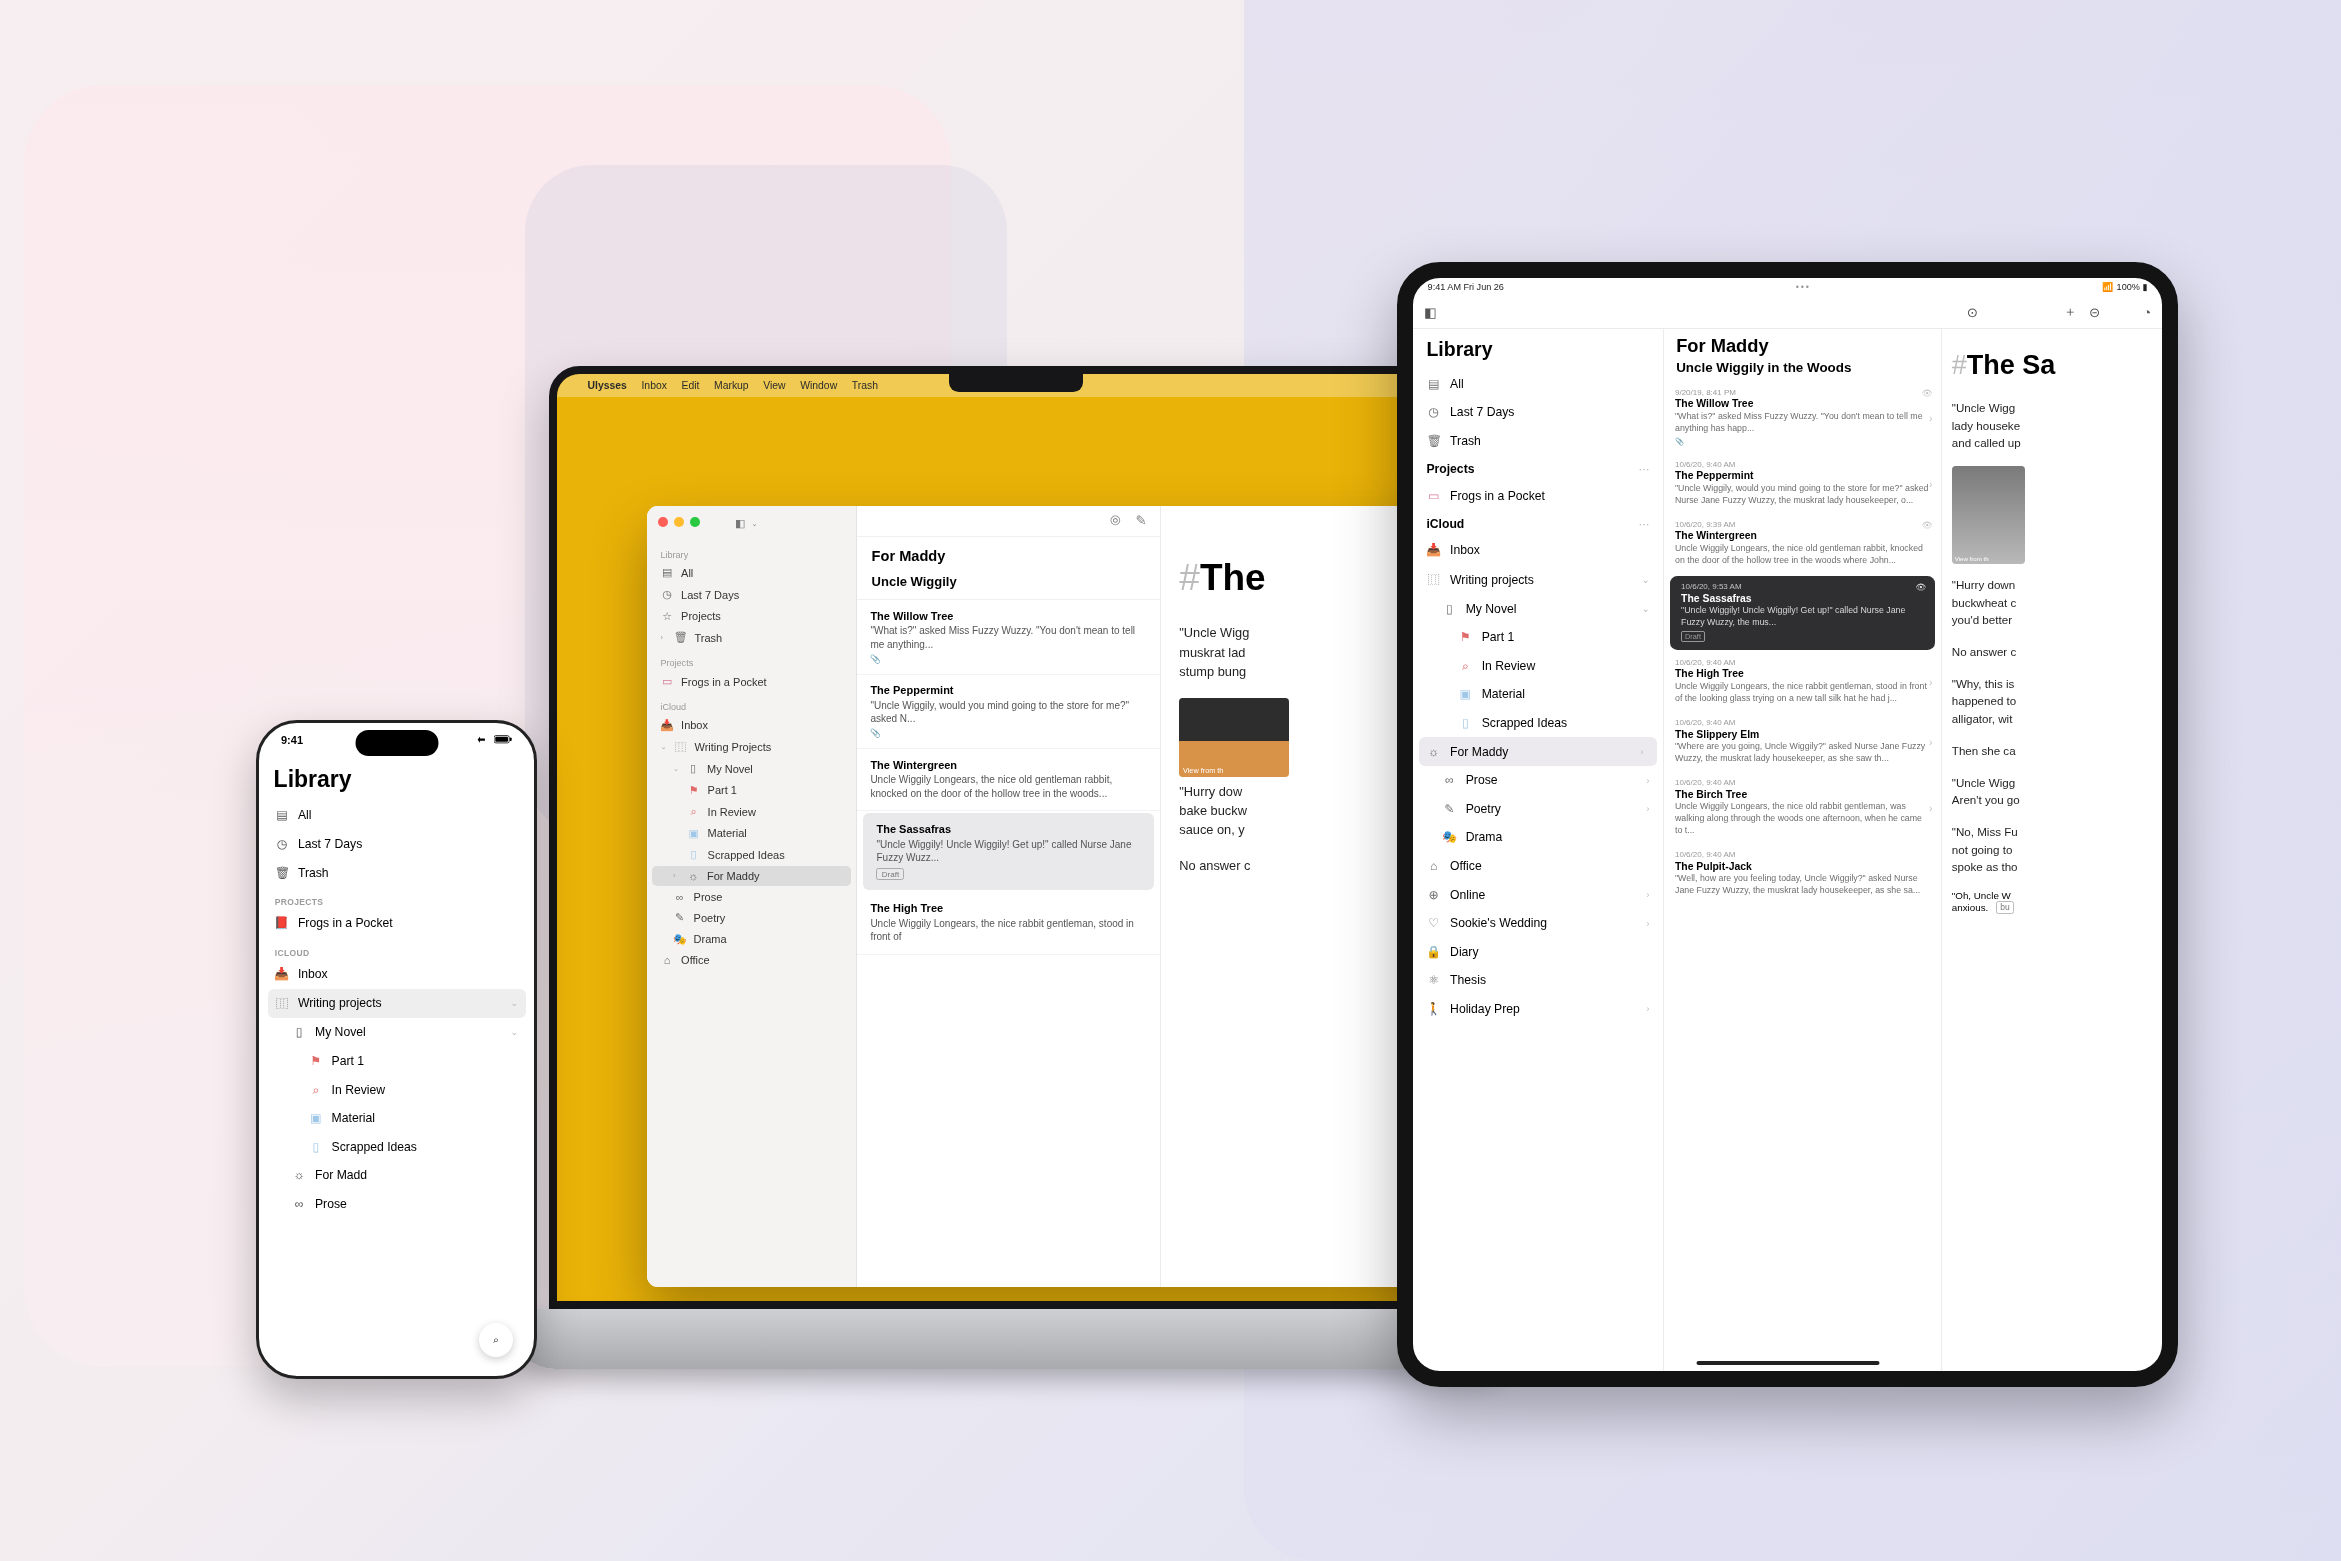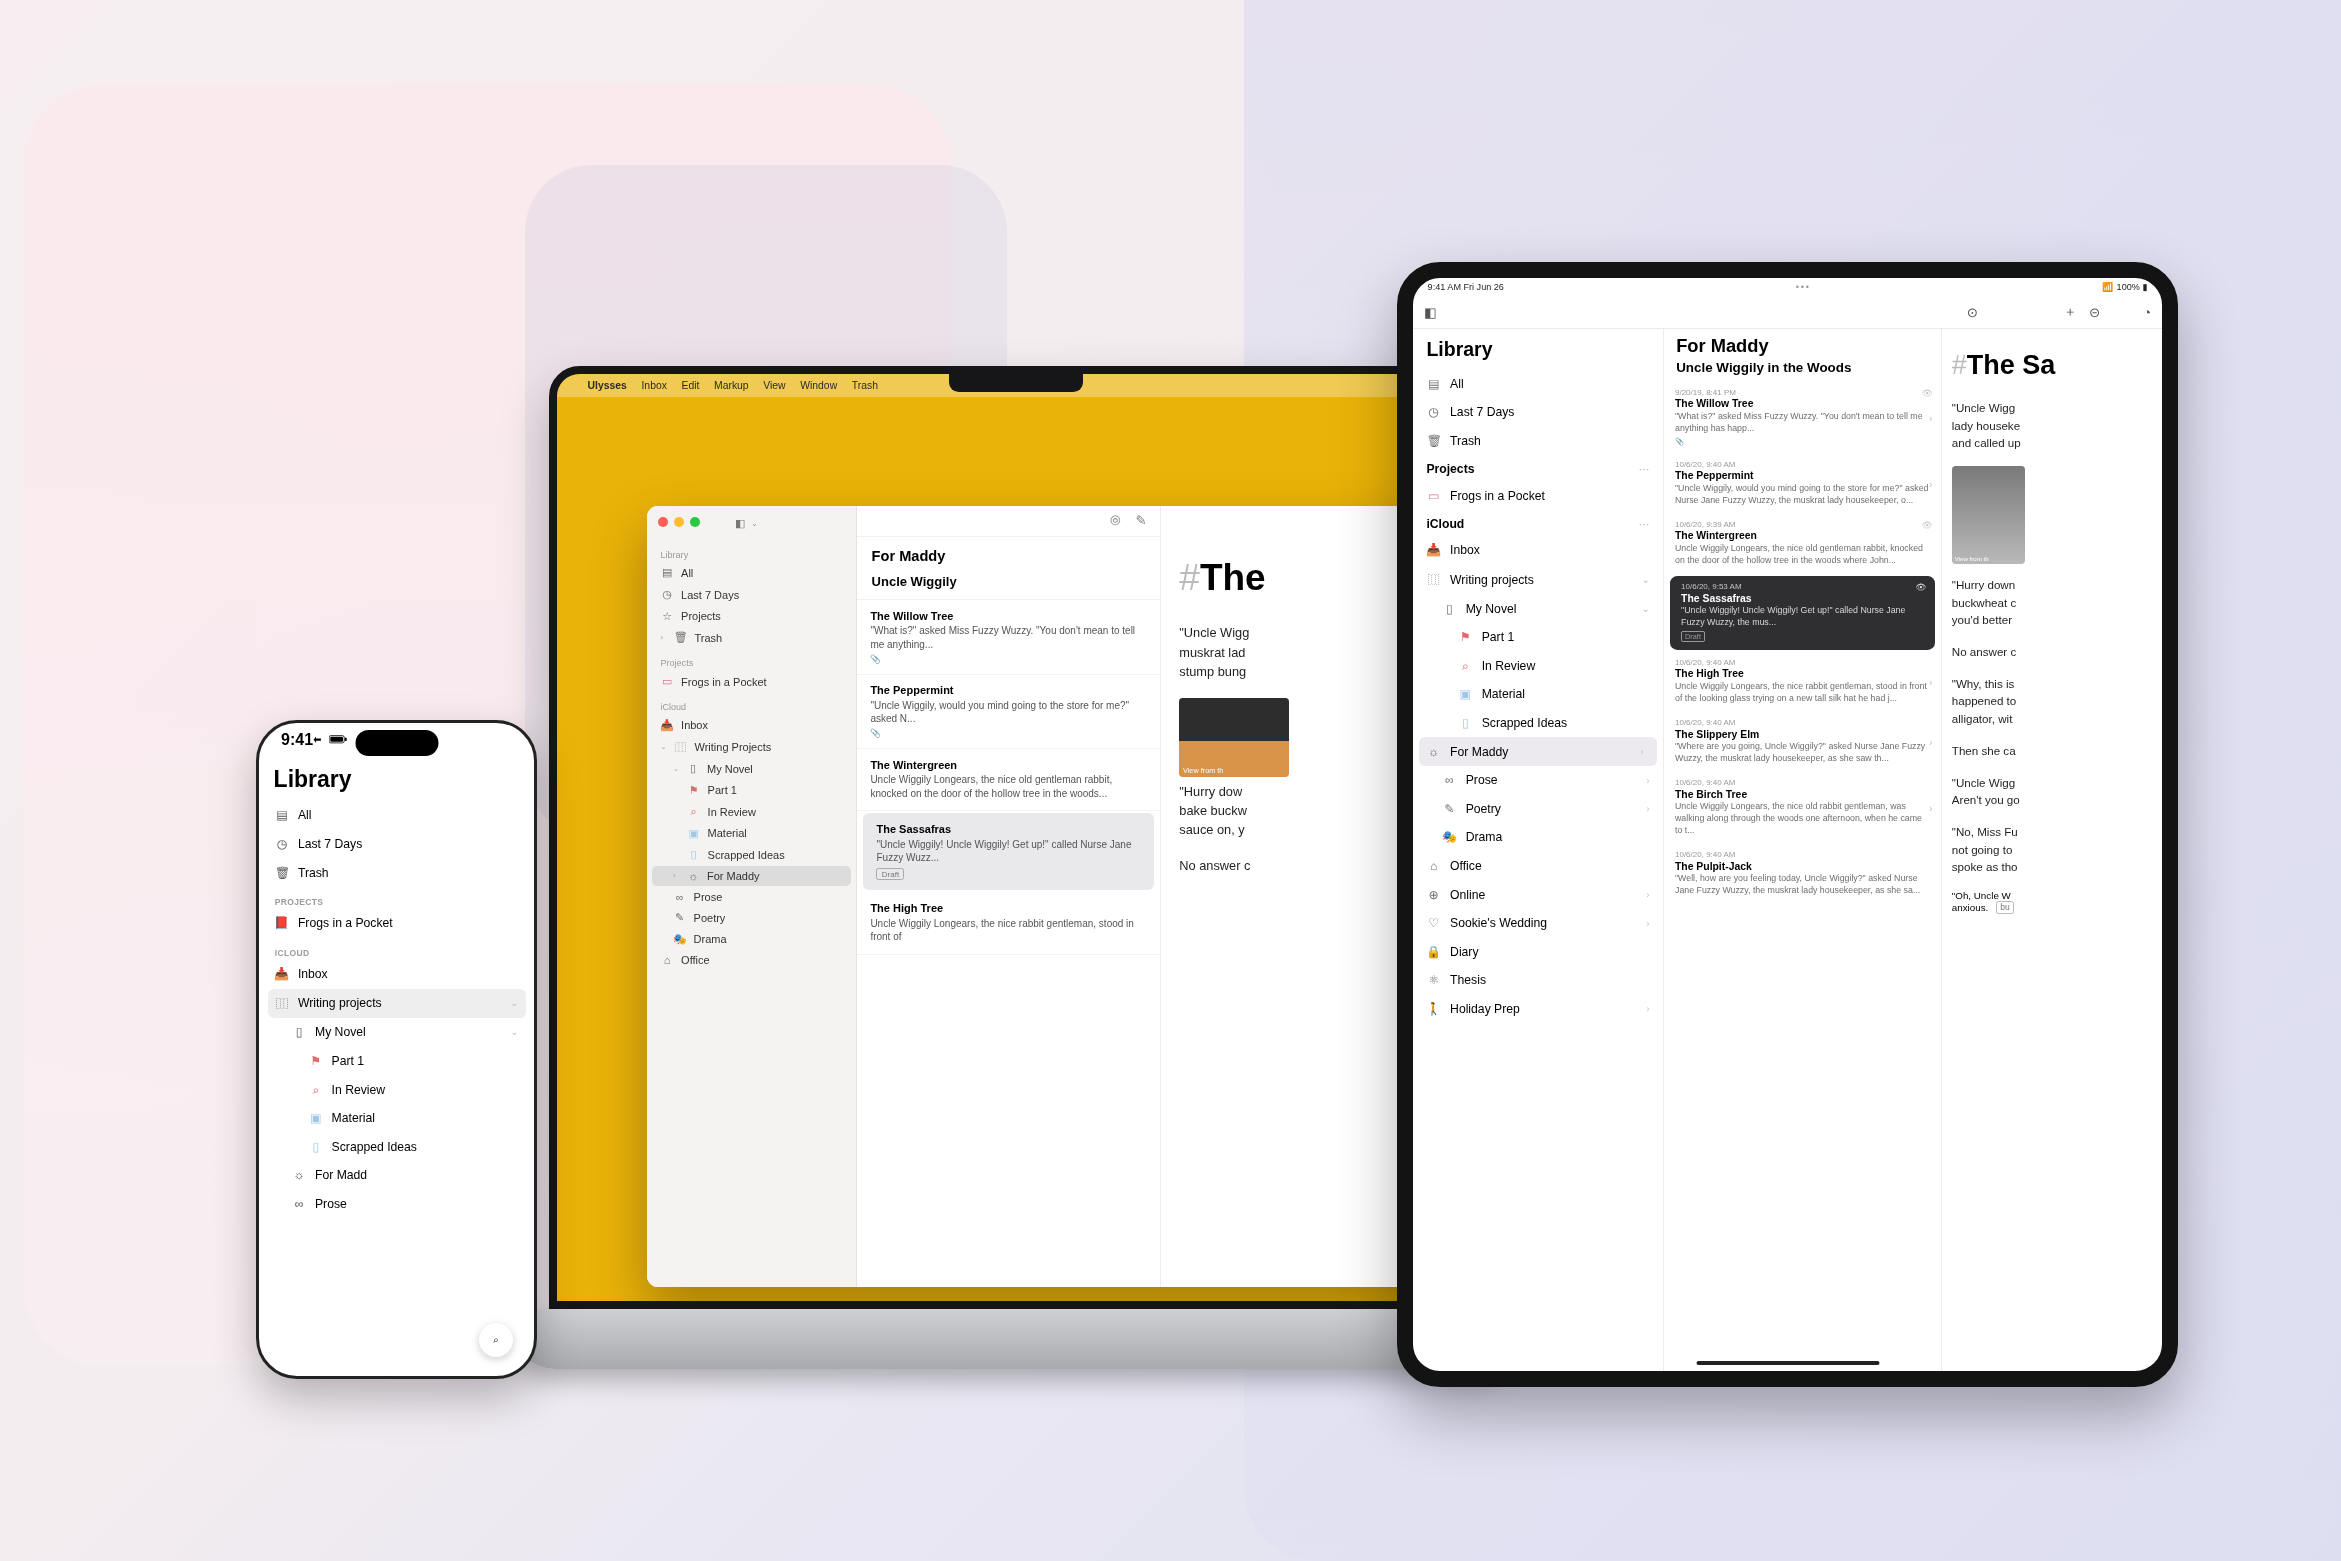--- a/index.html
+++ b/index.html
@@ -10,21 +10,21 @@
   position: relative;
   overflow: hidden;
 }
 .bg-shape-left { position: absolute; left: 24.4px; top: 85px; width: 927px; height: 1281px; background: linear-gradient(180deg, rgba(255,230,235,0.55), rgba(255,240,244,0.3)); border-radius: 79px; }
 .bg-shape-right { position: absolute; right: 0; top: 0; width: 1098px; height: 1561px; background: linear-gradient(180deg, rgba(214,214,240,0.5), rgba(222,222,244,0.4)); border-radius: 0 0 0 73px; }
 .mac-rounded-shape { position: absolute; left: 525px; top: 165px; width: 482px; height: 671px; background: rgba(200,200,220,0.25); border-radius: 67px; }
 
 
 .iphone { position: absolute; left: 256px; top: 720px; width: 281px; height: 659px; z-index: 3; }
 .iphone-frame { position: absolute; inset: 0; border: 3.7px solid #222; border-radius: 41px; background: #fff; overflow: hidden; box-shadow: 0 18.3px 43px rgba(0,0,0,.25); }
-.iphone-statusbar { height: 33px; display: flex; align-items: center; padding: 0 22px; font-size: 16px; font-weight: 600; }
+.iphone-statusbar { height: 33px; display: flex; align-items: center; justify-content: space-between; padding: 0 22px; font-size: 11px; font-weight: 600; }
 .iphone-notch { position: absolute; top: 7.3px; left: 50%; transform: translateX(-50%); width: 83px; height: 25.6px; background:#000; border-radius: 13.4px; }
 .iphone-battery { display: flex; align-items: center; gap: 3px; }
 .iphone-body { padding: 2.4px 8.5px; }
 .iphone-title { font-size: 23px; font-weight: 700; padding: 7.3px 6.1px 8.5px; }
 .iphone-row { display: flex; align-items: center; gap: 8.5px; padding: 7.3px 7.3px; font-size: 12.2px; border-radius: 6.1px; }
 .iphone-row .ico { width: 14.6px; text-align: center; color: #555; }
 .iphone-section { font-size: 8.5px; color: #9b9b9b; letter-spacing: .04em; padding: 9.8px 7.3px 2.4px; font-weight: 600; }
 .iphone-subrow { padding-left: 24.4px; }
 .iphone-sub2 { padding-left: 41px; }
 .iphone-row.selected { background: #eeeeef; }

